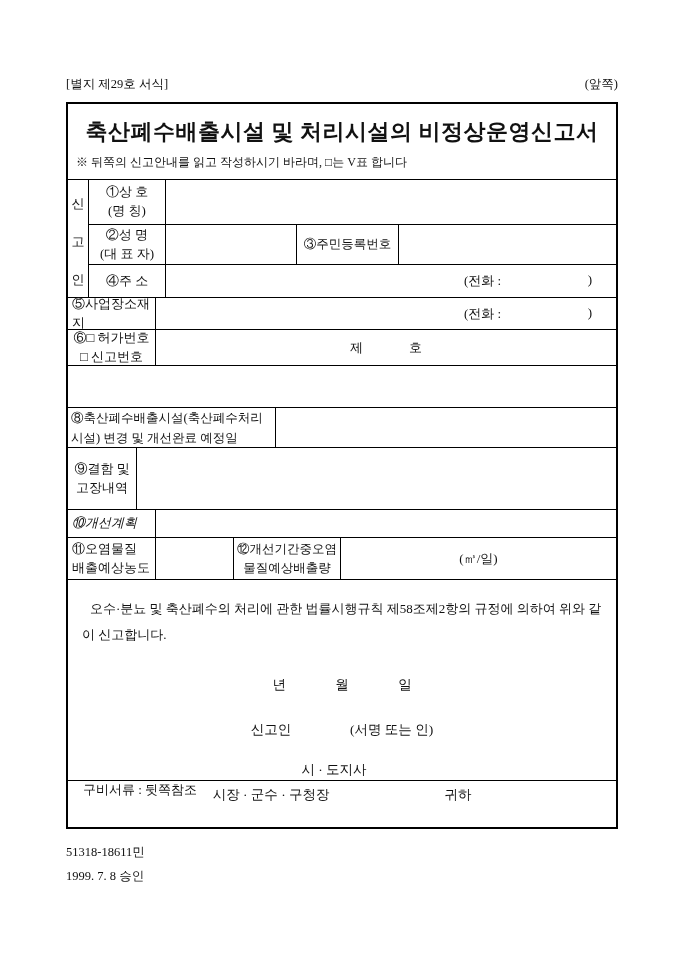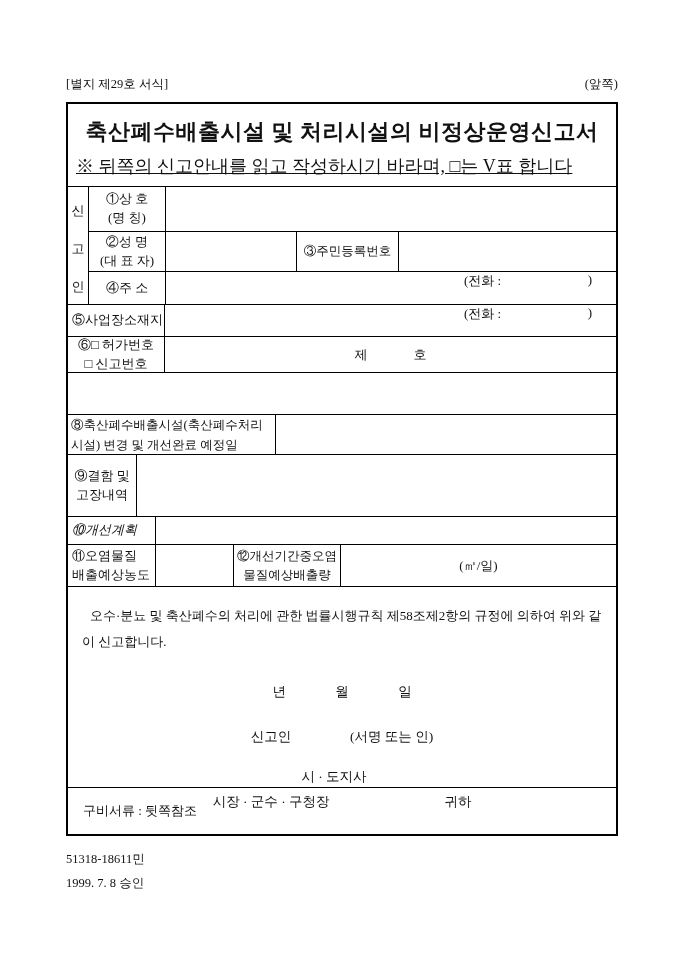--- a/index.html
+++ b/index.html
@@ -10,21 +10,21 @@
     background:#ffffff;
     color:#111;
     font-family:"Liberation Serif","DejaVu Serif",serif;
     font-size:13px;
     padding:76px 62px 0 66px;
   }
   .topline { display:flex; justify-content:space-between; font-size:12.5px; margin-bottom:9px; }
   .box { border:2px solid #000; width:552px; }
 
   .title { text-align:center; font-size:22px; font-weight:bold; padding:13px 0 5px; letter-spacing:0.5px; white-space:nowrap; }
-  .note { font-size:18px; padding:2px 6px 8px 8px;text-decoration:underline; }
+  .note { font-size:12px; padding:2px 6px 8px 8px; }
 
   .row { display:flex; border-top:1px solid #000; }
   .cell { position:relative; }
   .br { border-right:1px solid #000; }
   .lbl { display:flex; align-items:center; justify-content:center; text-align:center; line-height:1.45; }
   .lbl-left { justify-content:flex-start; text-align:left; padding-left:4px; }
   .prewrap { white-space:pre-line; }
   .val { flex:1; }
   .grow { flex:1; }
 
@@ -32,24 +32,24 @@
   .secA { display:flex; }
   .vcol { width:21px; display:flex; flex-direction:column; justify-content:space-between;
           align-items:center; padding:15px 0 8px; font-size:13px; }
   .acol { flex:1; display:flex; flex-direction:column; }
   .arow { display:flex; }
   .bt { border-top:1px solid #000; }
   .w77 { width:77px; }
   .w131 { width:131px; }
   .w102 { width:102px; font-size:12.5px; }
 
-  .phone-cell { display:flex; align-items:flex-start; justify-content:flex-end; }
+  .phone-cell { display:flex; align-items:center; justify-content:flex-end; }
   .phone { display:inline-flex; justify-content:space-between; width:128px; margin-right:24px; }
 
-  .w97 { width:97px;font-family:Liberation Serif, serif; }
+  .w97 { width:88px;font-family:Liberation Serif, serif; }
   .hoCell { display:flex; align-items:center; justify-content:center; }
   .hoCell .gap { display:inline-block; width:46px; }
 
   .w208 { width:208px; font-size:12.5px; line-height:1.6; padding:2px 1px 2px 3px; display:flex; align-items:center; }
 
   .w69 { width:69px; }
   .r9right { flex:1; display:flex; flex-direction:column; }
   .r9row { display:flex; }
   .cw1 { width:64px; } .cw2 { width:73px; } .cw3 { width:59px; }
   .hcell { display:flex; align-items:center; justify-content:center; }
@@ -61,21 +61,21 @@
   .decl { display:block; padding:16px 14px 0; }
   .decl-body { font-size:13px; line-height:2.0; text-indent:8px; }
   .date-line { text-align:center; margin-top:28px; font-size:13.5px; }
   .date-line span { margin:0 23px; }
   .signer-line { text-align:center; margin-top:27px; font-size:13.5px; }
   .signer-line .sgap { display:inline-block; width:52px; }
   .addr1 { text-align:center; margin-top:22px; font-size:13.5px; transform:translateX(-8px); }
   .addr2 { text-align:center; margin-top:7px; font-size:13.5px; }
   .addr2 .agap { display:inline-block; width:108px; }
 
-  .attach { height:47px; display:flex; align-items:center; padding-left:15px; font-size:13px; }
+  .attach { height:47px; display:flex; align-items:flex-start; padding-left:15px; font-size:13px; }
 
   .footer { display:flex; justify-content:space-between; margin-top:12px; font-size:12.5px; line-height:1.9; }
   .footer .right { text-align:right; }
 
   
   .h44 { height:44px; } .h40 { height:40px; } .h33 { height:33px; }
   .h32 { height:32px; } .h36 { height:36px; } .h42 { height:42px; }
   .h62 { height:62px; } .h28 { height:28px;font-style:italic; } .h30 { height:30px; }
   .h201 { height:201px; }
 </style>

